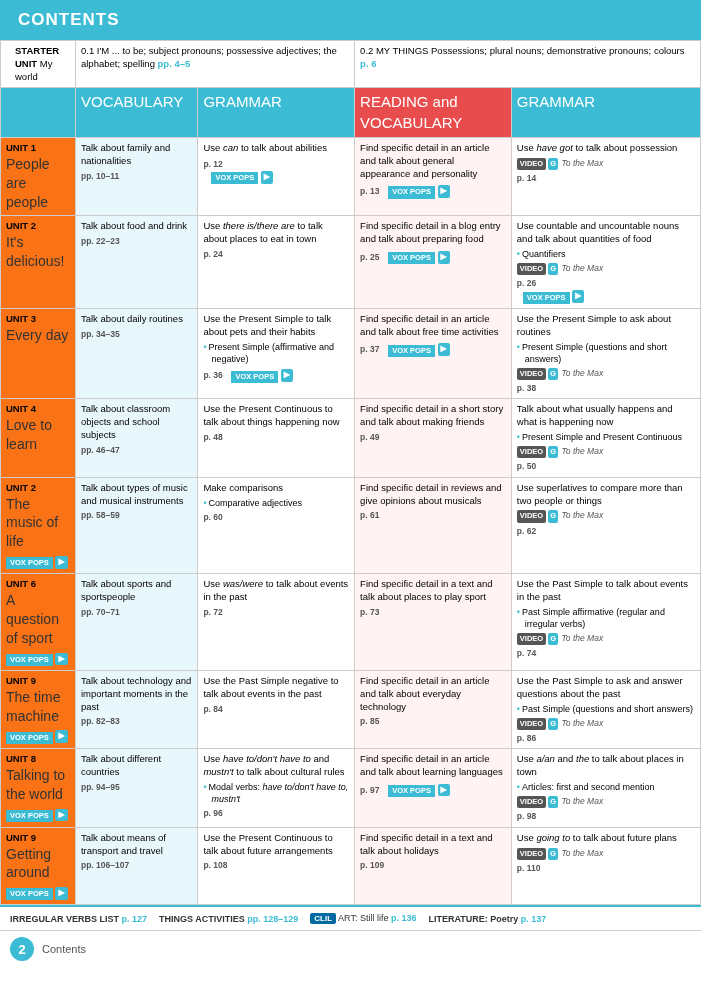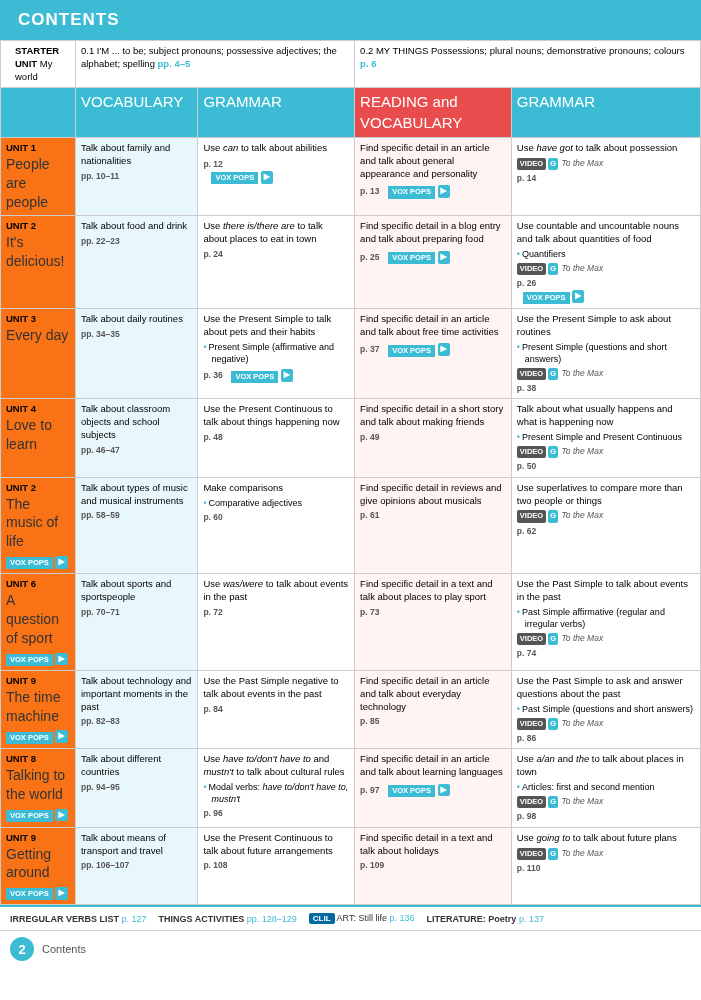--- a/index.html
+++ b/index.html
@@ -162,21 +162,21 @@
     }
     .footer-item {
       font-size: 9px;
       color: #333;
     }
     .footer-item .label {
       font-weight: 700;
     }
     .footer-item .page-link {
       color: #3bbcd4;
-      font-weight: 400;
+      font-weight: 700;
     }
     .clil-badge {
       background: #0369a1;
       color: #fff;
       font-weight: 900;
       font-size: 8px;
       padding: 1px 4px;
       border-radius: 2px;
       display: inline-block;
     }

